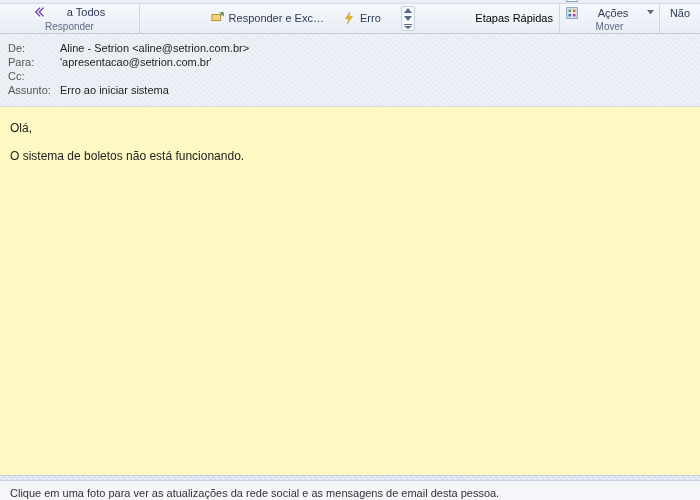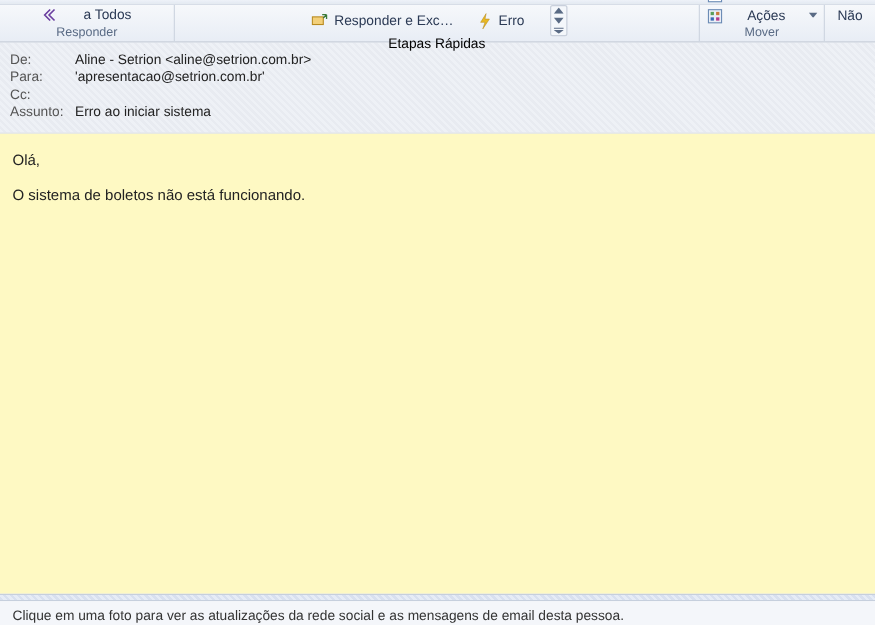--- a/index.html
+++ b/index.html
@@ -51,21 +51,21 @@
     cursor: pointer;
     white-space: nowrap;
     font-size: 11px;
   }
   .ico { width: 14px; height: 14px; display:inline-block; }
   .dropdown-caret {
     width: 7px; height: 7px; display:inline-block;
   }
   .qsteps {
     flex: 1;
-    display:flex; flex-direction:column; align-items:center; justify-content:space-between;
+    display:flex; flex-direction:row; align-items:center; justify-content:space-between;
     border-right:1px solid #d0d7e2;
     padding: 0 6px 1px 6px;
   }
   .qsteps-body {
     flex:1; display:flex; align-items:center; justify-content:center; gap:10px;
   }
   .qsteps-item { display:flex; align-items:center; gap:4px; color:#2b3a55; font-size:11px;}
   .qsteps-arrows {
     display:flex; flex-direction:column; gap:1px; margin-left:6px;
     border:1px solid #c9d0dc; border-radius:2px; background:#f4f7fb;

